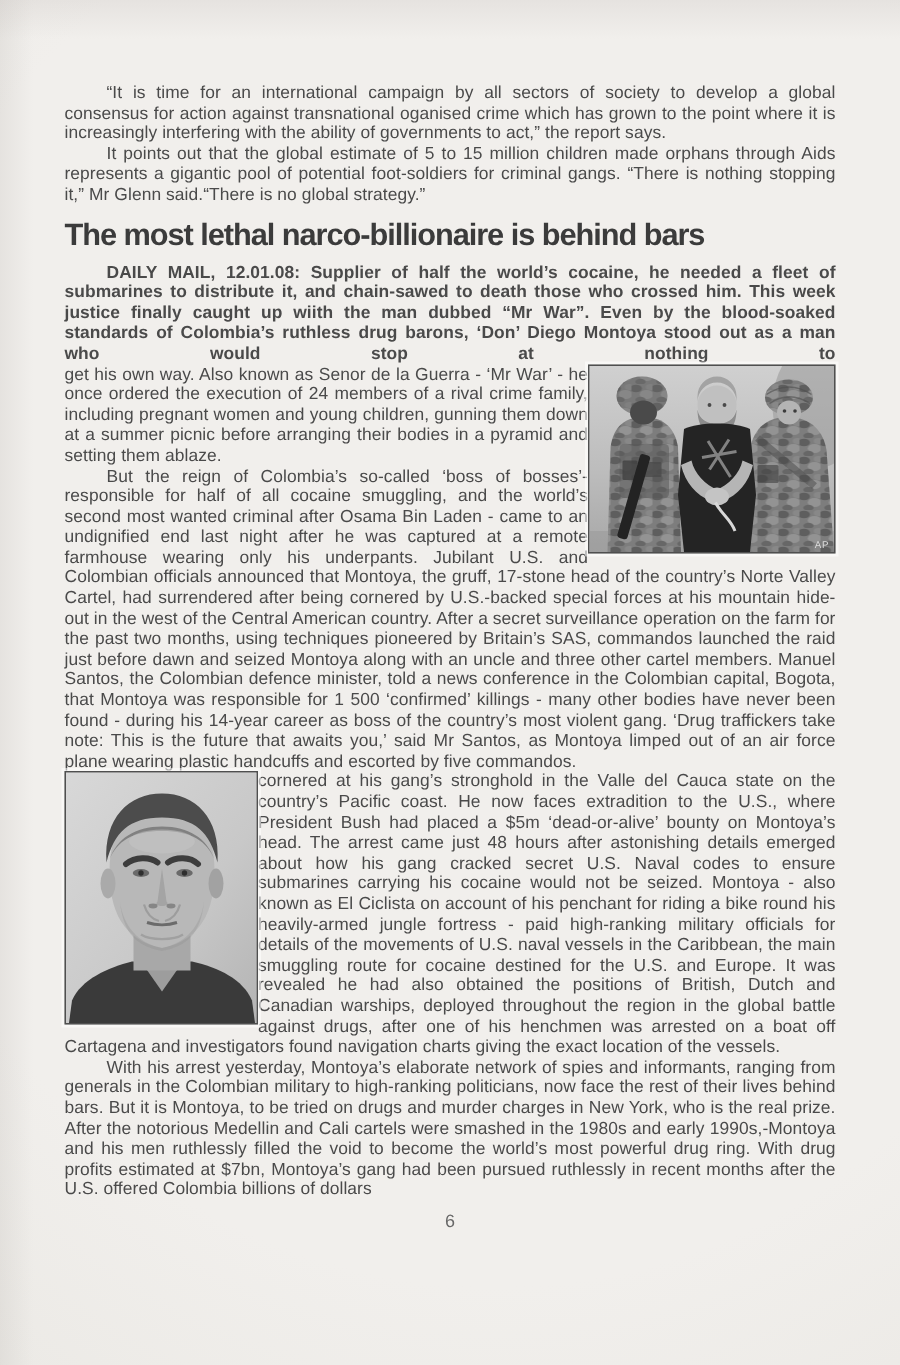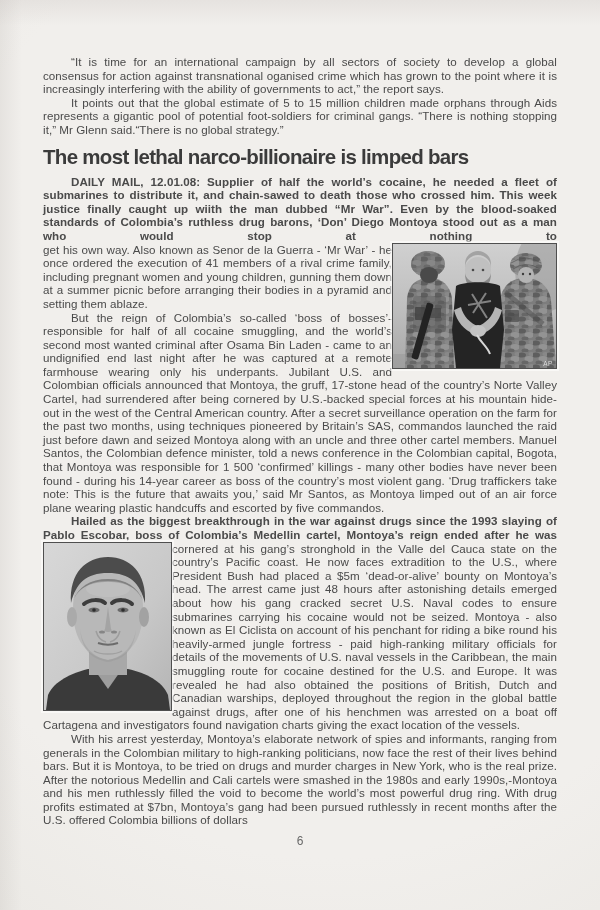--- a/index.html
+++ b/index.html
@@ -78,21 +78,21 @@
 </style>
 </head>
 <body>
 
 <div class="page">
   <div class="content">
 
     <p class="body-p indent">“It is time for an international campaign by all sectors of society to develop a global consensus for action against transnational oganised crime which has grown to the point where it is increasingly interfering with the ability of governments to act,” the report says.</p>
     <p class="body-p indent">It points out that the global estimate of 5 to 15 million children made orphans through Aids represents a gigantic pool of potential foot-soldiers for criminal gangs. “There is nothing stopping it,” Mr Glenn said.“There is no global strategy.”</p>
 
-    <h1 class="headline">The most lethal narco-billionaire is limped bars</h1>
+    <h1 class="headline">The most lethal narco-billionaire is behind bars</h1>
 
     <div class="article-body">
 
       <p class="body-p indent jlast">DAILY MAIL, 12.01.08: Supplier of half the world’s cocaine, he needed a fleet of submarines to distribute it, and chain-sawed to death those who crossed him. This week justice finally caught up wiith the man dubbed “Mr War”. Even by the blood-soaked standards of Colombia’s ruthless drug barons, ‘Don’ Diego Montoya stood out as a man who would stop at nothing to</p>
 
       <figure class="photo photo-right">
         <svg width="163" height="124" viewBox="0 0 163 124" xmlns="http://www.w3.org/2000/svg">
           <defs>
             <linearGradient id="sky" x1="0" y1="0" x2="0" y2="1">
               <stop offset="0" stop-color="#d0d0d0"></stop>
@@ -137,23 +137,22 @@
           <path d="M63,42 C72,37 98,37 107,42 L111,86 L107,124 L63,124 L59,86 Z" fill="#242424"></path>
           <path d="M61,66 C64,78 71,86 81,90 L86,83 C77,79 70,72 68,63 Z" fill="#b5b5b5"></path>
           <path d="M109,66 C106,78 99,86 89,90 L84,83 C93,79 100,72 102,63 Z" fill="#b5b5b5"></path>
           <ellipse cx="85" cy="87" rx="8" ry="6" fill="#c4c4c4"></ellipse>
           <path d="M84,91 C88,99 94,102 97,110" stroke="#d8d8d8" stroke-width="2" fill="none"></path>
           <path d="M79,50 L94,74 M93,49 L80,69 M75,61 L98,57" stroke="#9a9a9a" stroke-width="2" fill="none" opacity="0.8"></path>
         </svg>
         <span class="credit">AP</span>
       </figure>
 
-      <p class="body-p cont">get his own way. Also known as Senor de la Guerra - ‘Mr War’ - he once ordered the execution of 41 members of a rival crime family, including pregnant women and young children, gunning them down at a summer picnic before arranging their bodies in a pyramid and setting them ablaze.</p>
+      <p class="body-p cont">get his own way. Also known as Senor de la Guerra - ‘Mr War’ - he once ordered the execution of 24 members of a rival crime family, including pregnant women and young children, gunning them down at a summer picnic before arranging their bodies in a pyramid and setting them ablaze.</p>
       <p class="body-p indent">But the reign of Colombia’s so-called ‘boss of bosses’- responsible for half of all cocaine smuggling, and the world’s second most wanted criminal after Osama Bin Laden - came to an undignified end last night after he was captured at a remote farmhouse wearing only his underpants. Jubilant U.S. and Colombian officials announced that Montoya, the gruff, 17-stone head of the country’s Norte Valley Cartel, had surrendered after being cornered by U.S.-backed special forces at his mountain hide-out in the west of the Central American country. After a secret surveillance operation on the farm for the past two months, using techniques pioneered by Britain’s SAS, commandos launched the raid just before dawn and seized Montoya along with an uncle and three other cartel members. Manuel Santos, the Colombian defence minister, told a news conference in the Colombian capital, Bogota, that Montoya was responsible for 1 500 ‘confirmed’ killings - many other bodies have never been found - during his 14-year career as boss of the country’s most violent gang. ‘Drug traffickers take note: This is the future that awaits you,’ said Mr Santos, as Montoya limped out of an air force plane wearing plastic handcuffs and escorted by five commandos.</p>
-      <p class="body-p indent jlast">Hailed as the biggest breakthrough in the war against drugs since the 1993 slaying of Pablo Escobar, boss of Colombia’s Medellin cartel, Montoya’s reign ended after he was</p>
 
       <figure class="photo photo-left">
         <svg width="127" height="167" viewBox="0 0 127 167" xmlns="http://www.w3.org/2000/svg">
           <defs>
             <linearGradient id="mgbg" x1="0" y1="0" x2="1" y2="1">
               <stop offset="0" stop-color="#d8d8d8"></stop>
               <stop offset="0.6" stop-color="#c8c8c8"></stop>
               <stop offset="1" stop-color="#b4b4b4"></stop>
             </linearGradient>
           </defs>

